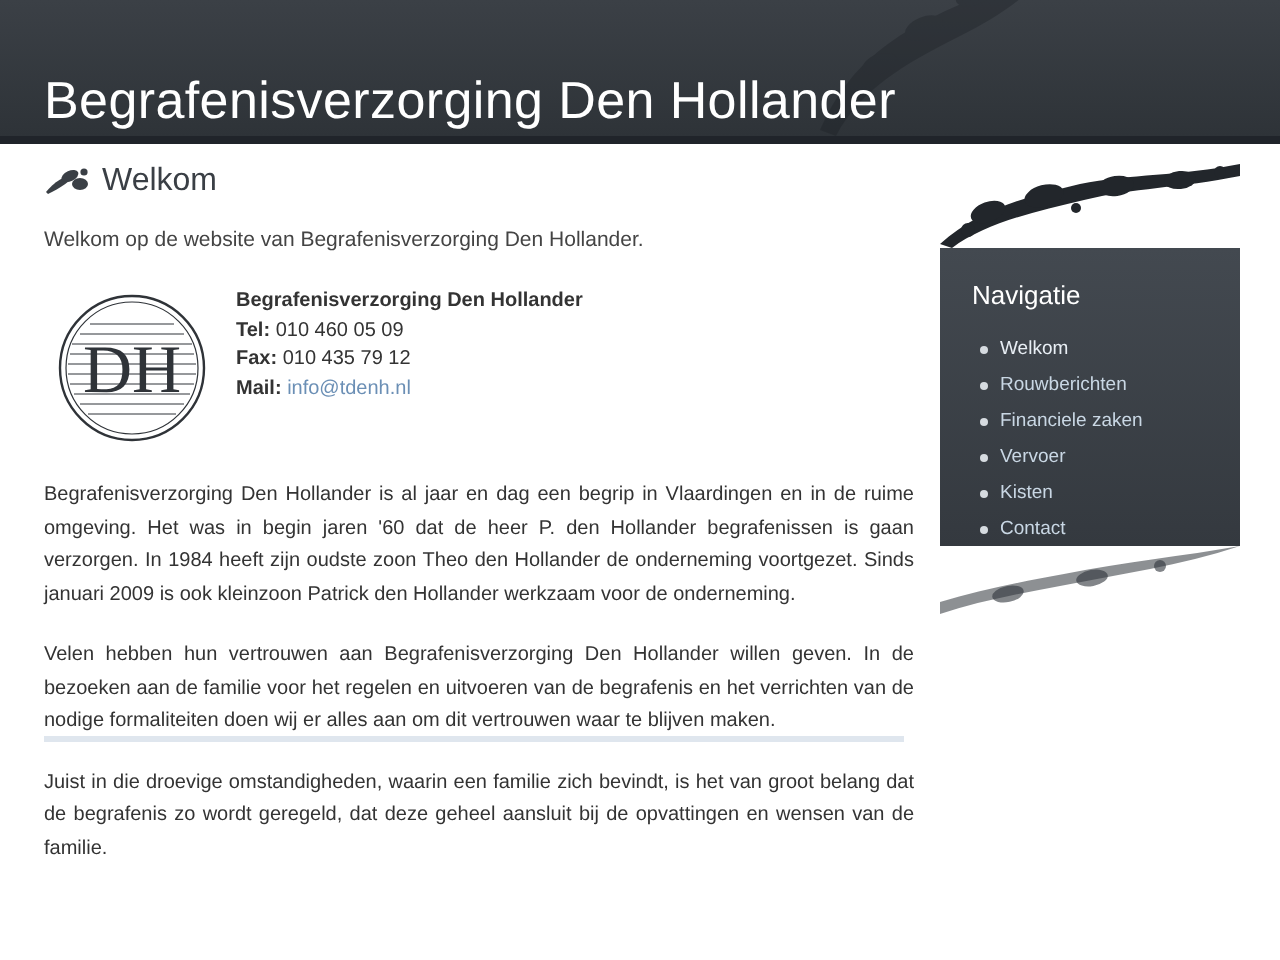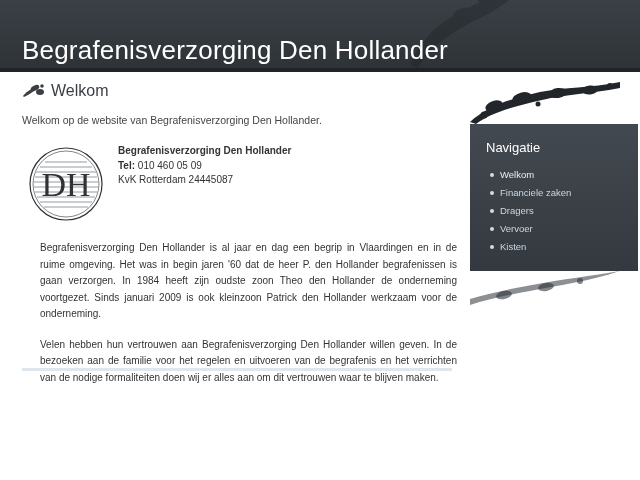--- a/index.html
+++ b/index.html
@@ -114,21 +114,21 @@
     color: #6b8fb5;
     text-decoration: none;
   }
 
   
   .body-para {
     font-size: 10px;
     line-height: 1.65;
     text-align: justify;
     color: #333;
-    margin: 0 0 14px 18px;
+    margin: 0 0 14px 0;
   }
   #bottom-rule {
     position: absolute;
     left: 22px;
     top: 368px;
     width: 430px;
     height: 3px;
     background: #dfe6ee;
   }
 
@@ -140,24 +140,24 @@
     width: 150px;
   }
   #sidebar-ornament {
     position: relative;
     width: 150px;
     height: 42px;
     overflow: hidden;
   }
   #nav-panel {
     position: relative;
-    width: 168px;
+    width: 150px;
     background: #3c4147;
     background: linear-gradient(to bottom, #434950 0%, #34393f 100%);
-    padding: 12px 0 16px 0;
+    padding: 12px 0 0 0;
     box-sizing: border-box;
   }
   #nav-title {
     color: #ffffff;
     font-size: 13px;
     padding: 4px 0 10px 16px;
     font-weight: normal;
     margin: 0;
   }
   #nav-list {
@@ -243,26 +243,28 @@
         <path d="M12 56 H64"></path>
           <path d="M16 61 H60"></path>
           <path d="M12 21 H64"></path>
         <path d="M17 16 H59"></path>
       </g>
       <text x="38" y="50" text-anchor="middle" font-family="'Liberation Serif', serif" font-size="34" fill="#2f3338">DH</text>
     </svg>
     <div id="address-lines">
       <div class="org">Begrafenisverzorging Den Hollander</div>
       <div><span class="lbl">Tel:</span><span> 010 460 05 09</span></div>
-      <div>KvK Rotterdam 24445087</div>
+      <div><span class="lbl">Fax:</span><span> 010 435 79 12</span></div>
+      <div><span class="lbl">Mail:</span>&nbsp;<a href="#">info@tdenh.nl</a></div>
     </div>
   </div>
 
   <p class="body-para">Begrafenisverzorging Den Hollander is al jaar en dag een begrip in Vlaardingen en in de ruime omgeving. Het was in begin jaren '60 dat de heer P. den Hollander begrafenissen is gaan verzorgen. In 1984 heeft zijn oudste zoon Theo den Hollander de onderneming voortgezet. Sinds januari 2009 is ook kleinzoon Patrick den Hollander werkzaam voor de onderneming.</p>
   <p class="body-para">Velen hebben hun vertrouwen aan Begrafenisverzorging Den Hollander willen geven. In de bezoeken aan de familie voor het regelen en uitvoeren van de begrafenis en het verrichten van de nodige formaliteiten doen wij er alles aan om dit vertrouwen waar te blijven maken.</p>
+  <p class="body-para">Juist in die droevige omstandigheden, waarin een familie zich bevindt, is het van groot belang dat de begrafenis zo wordt geregeld, dat deze geheel aansluit bij de opvattingen en wensen van de familie.</p>
 </div>
 
 <div id="bottom-rule"></div>
 
 <div id="sidebar">
   <div id="sidebar-ornament">
     <svg width="150" height="42" viewBox="0 0 150 42">
       <g fill="#22262b">
         <path d="M0 40 C 20 22, 45 16, 70 10 C 95 5, 120 6, 150 0 L150 6 C 120 12, 96 12, 72 18 C 46 24, 22 30, 6 42 Z"></path>
         <ellipse cx="24" cy="24" rx="9" ry="5" transform="rotate(-20 24 24)"></ellipse>
@@ -273,24 +275,25 @@
         <circle cx="140" cy="4" r="3"></circle>
         <circle cx="68" cy="22" r="2.5"></circle>
       </g>
     </svg>
   </div>
 
   <div id="nav-panel">
     <h3 id="nav-title">Navigatie</h3>
     <ul id="nav-list">
       <li class="active"><a href="#">Welkom</a></li>
+      <li><a href="#">Rouwberichten</a></li>
       <li><a href="#">Financiele zaken</a></li>
-      <li><a href="#">Dragers</a></li>
       <li><a href="#">Vervoer</a></li>
       <li><a href="#">Kisten</a></li>
+      <li><a href="#">Contact</a></li>
     </ul>
   </div>
 
   <div id="nav-bottom-ornament">
     <svg width="150" height="34" viewBox="0 0 150 34">
       <g fill="#2f343a">
         <path d="M150 0 C 120 10, 90 14, 60 20 C 38 24, 18 28, 0 34 L0 28 C 20 22, 40 18, 62 14 C 92 8, 122 5, 150 0 Z" opacity="0.55"></path>
         <ellipse cx="34" cy="24" rx="8" ry="4" transform="rotate(-12 34 24)" opacity="0.6"></ellipse>
         <ellipse cx="76" cy="16" rx="8" ry="4" transform="rotate(-10 76 16)" opacity="0.6"></ellipse>
         <circle cx="110" cy="10" r="3" opacity="0.6"></circle>

